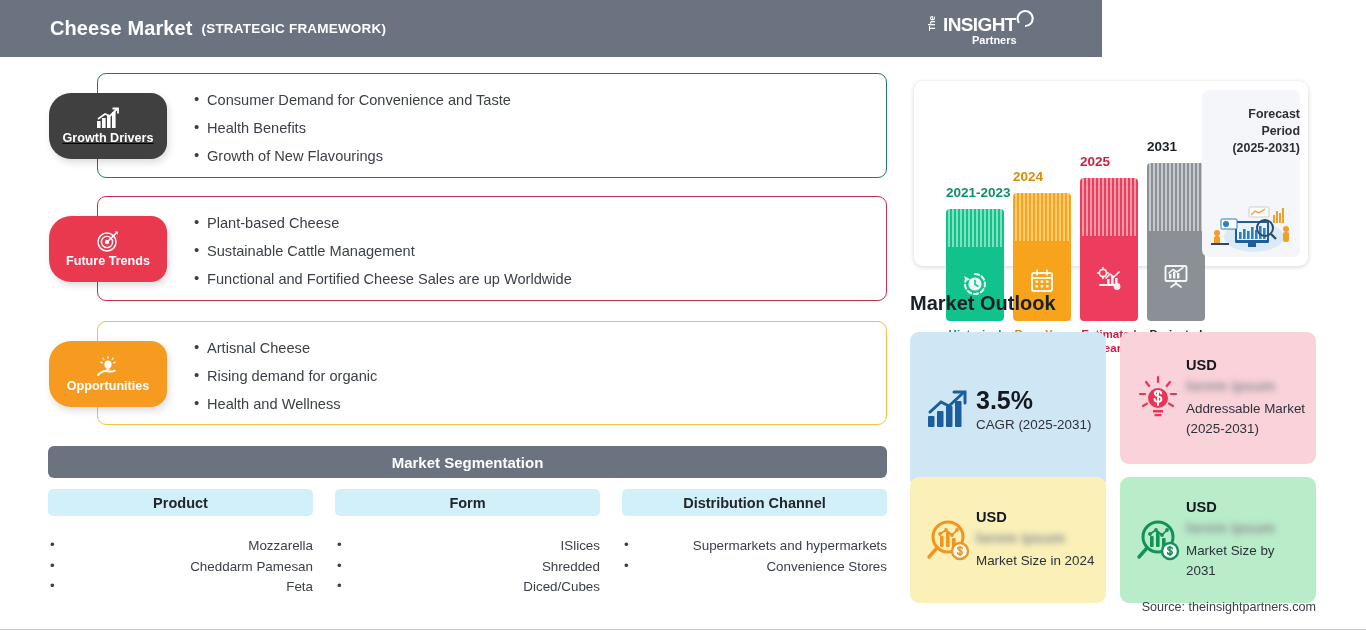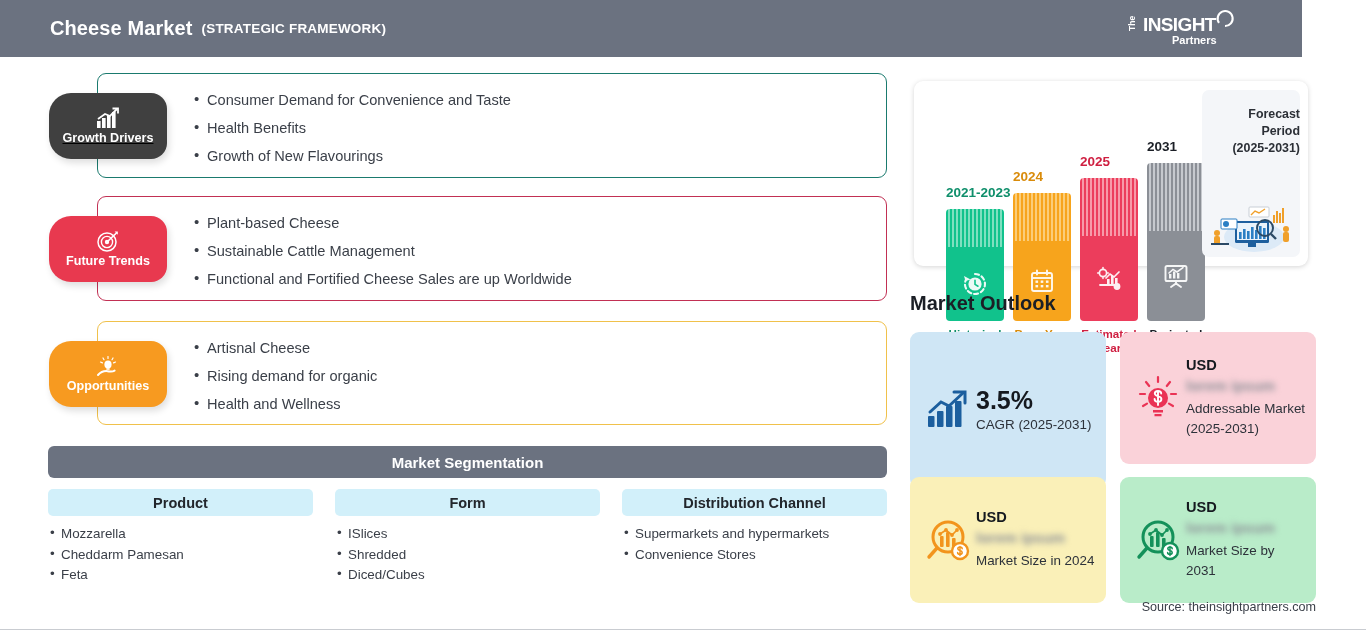--- a/index.html
+++ b/index.html
@@ -6,21 +6,21 @@
   html, body {
     width: 1366px; height: 635px;
     background: #ffffff;
     font-family: "Liberation Sans", sans-serif;
     overflow: hidden;
   }
   #root { position: relative; width: 1366px; height: 635px; background: #fff; }
 
   
   .header {
-    position: absolute; left: 0; top: 0; width: 1302px; height: 57px;
+    position: absolute; left: 0; top: 0; width: 1102px; height: 57px;
     background: #6b7280;
     display: flex; align-items: center;
   }
   .header-title {
     margin-left: 50px;
     color: #ffffff; font-size: 20px; font-weight: bold;
     letter-spacing: .1px;
   }
   .header-sub {
     color: #ffffff; font-size: 13.5px; font-weight: bold;
@@ -78,21 +78,21 @@
 
   .seg-col { position: absolute; top: 489px; }
   .seg-col-1 { left: 48px;  width: 265px; }
   .seg-col-2 { left: 335px; width: 265px; }
   .seg-col-3 { left: 622px; width: 265px; }
   .seg-head {
     height: 27px; background: #d2f0fa; border-radius: 5px;
     display: flex; align-items: center; justify-content: center;
     font-size: 14.5px; font-weight: bold; color: #22262c;
   }
-  .seg-list { margin-top: 8px; }
+  .seg-list { margin-top: 20px; text-align: right; }
   .seg-list li {
     list-style: none; position: relative;
     font-size: 13.4px; color: #3a3f48; line-height: 20.5px;
     padding-left: 13px;
   }
   .seg-list li::before {
     content: "•"; position: absolute; left: 2px; top: -1px; color: #3a3f48;
   }
 
   

